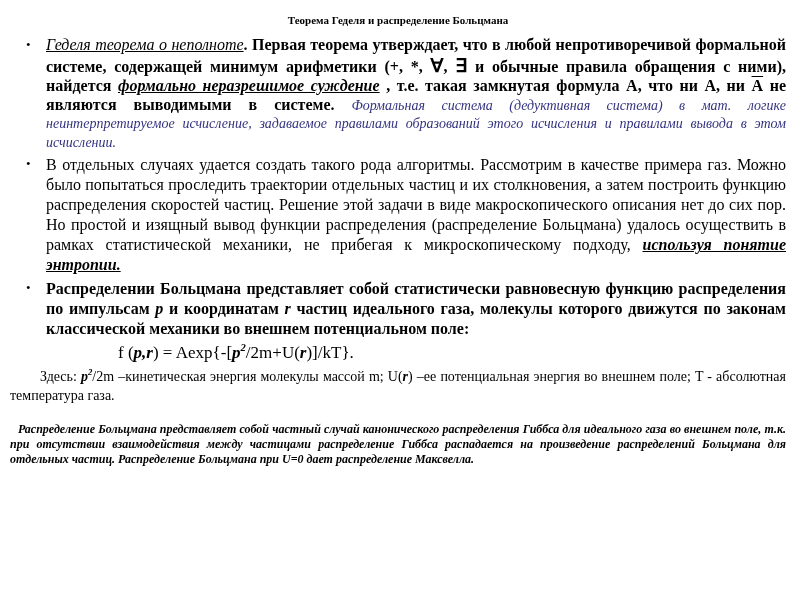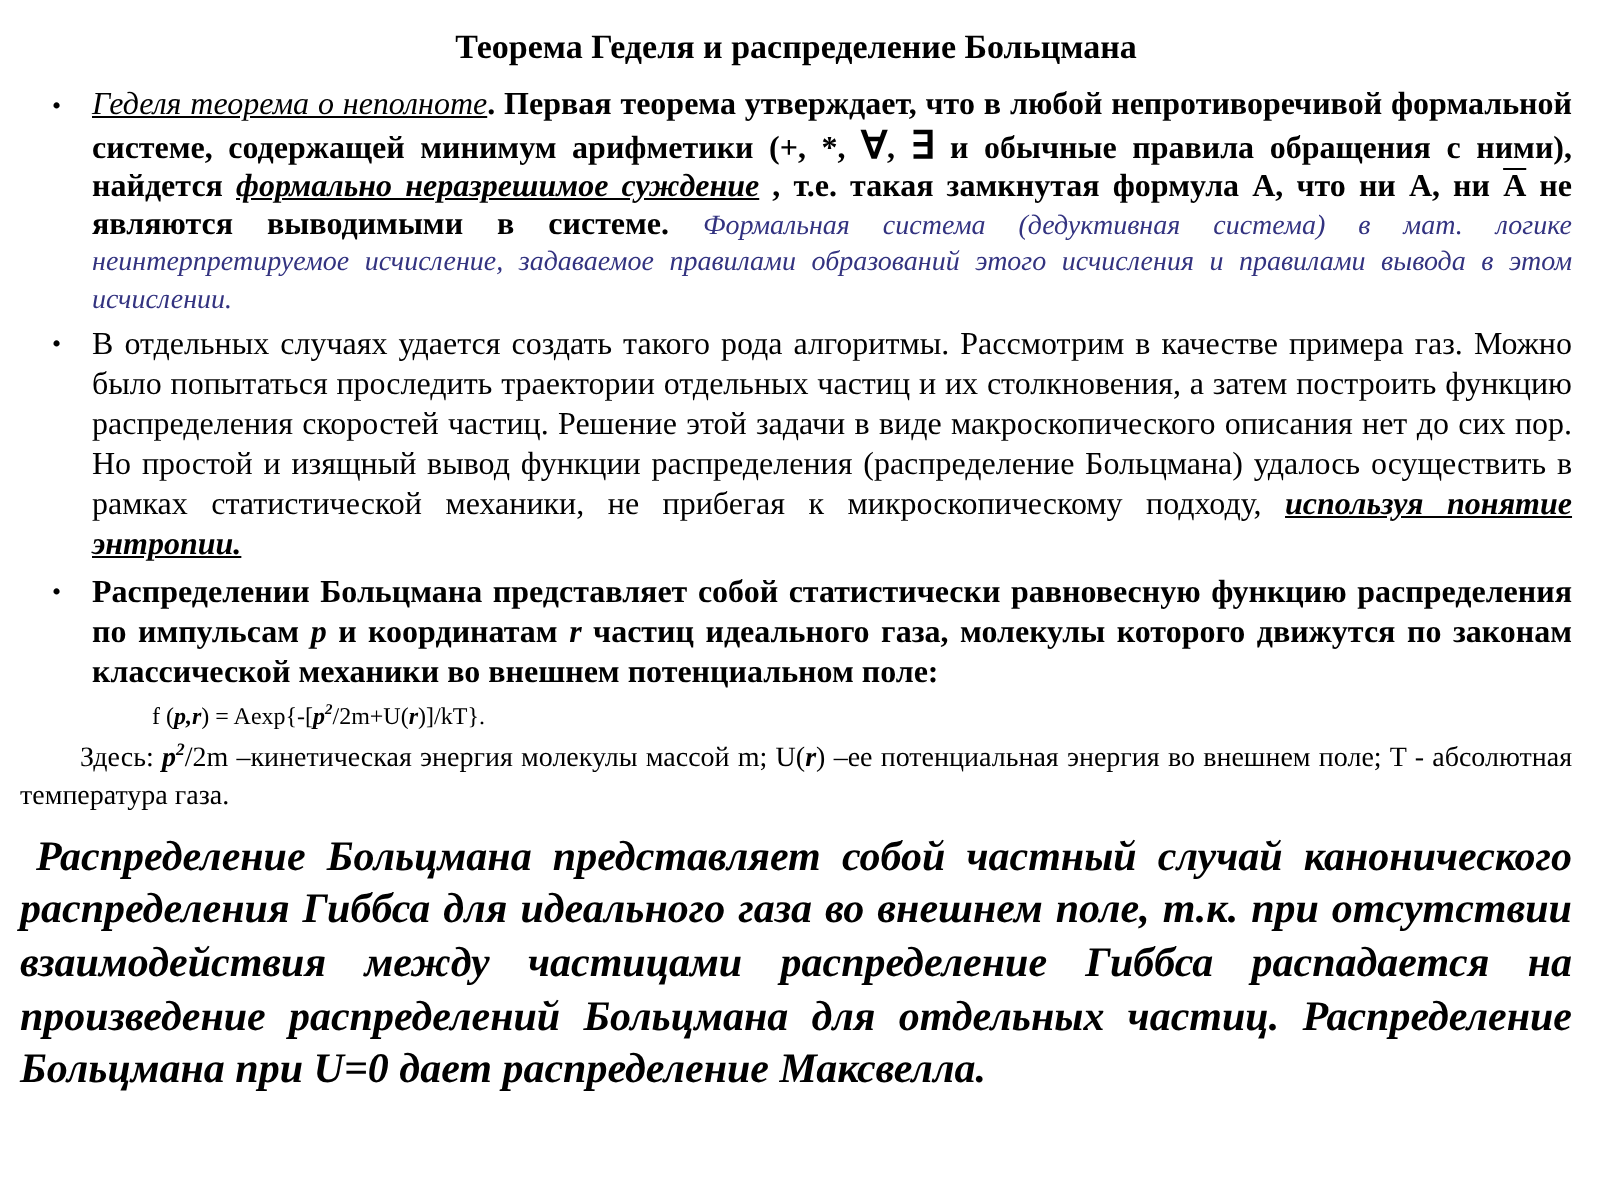--- a/index.html
+++ b/index.html
@@ -16,21 +16,21 @@
   }
   .slide {
     box-sizing: border-box;
     width: 800px;
     height: 600px;
     padding: 12px 14px 0 10px;
     background: #ffffff;
   }
   .slide-title {
     text-align: center;
-    font-size: 17px;
+    font-size: 11px;
     font-weight: bold;
     margin: 2px 0 10px 0;
   }
   .bullets {
     list-style: none;
     margin: 0;
     padding: 0;
   }
   .bullet {
     position: relative;
@@ -43,33 +43,33 @@
   }
   .bullet .marker {
     position: absolute;
     left: 4px;
     top: 1px;
     font-size: 13px;
   }
   .bullet-2 { line-height: 1.26; }
   .bullet-3 { line-height: 1.25; }
   .formula-line {
-    font-size: 12px;
-    margin: 4px 0 4px 66px;
+    font-size: 17px;
+    margin: 4px 0 4px 108px;
     text-align: left;
   }
   .note-par {
     font-size: 14px;
     line-height: 1.4;
     text-align: justify;
     text-indent: 30px;
-    margin: 0 0 6px 0;
+    margin: 0 0 16px 0;
   }
   .footer-par {
-    font-size: 21px;
+    font-size: 12px;
     line-height: 1.27;
     text-align: justify;
     text-indent: 8px;
     margin: 0 0 0 0;
   }
   
   .f-b   { font-weight: bold; }
   .f-i   { font-style: italic; }
   .f-u   { text-decoration: underline; font-style: italic; }
   .f-o   { text-decoration: overline; }

